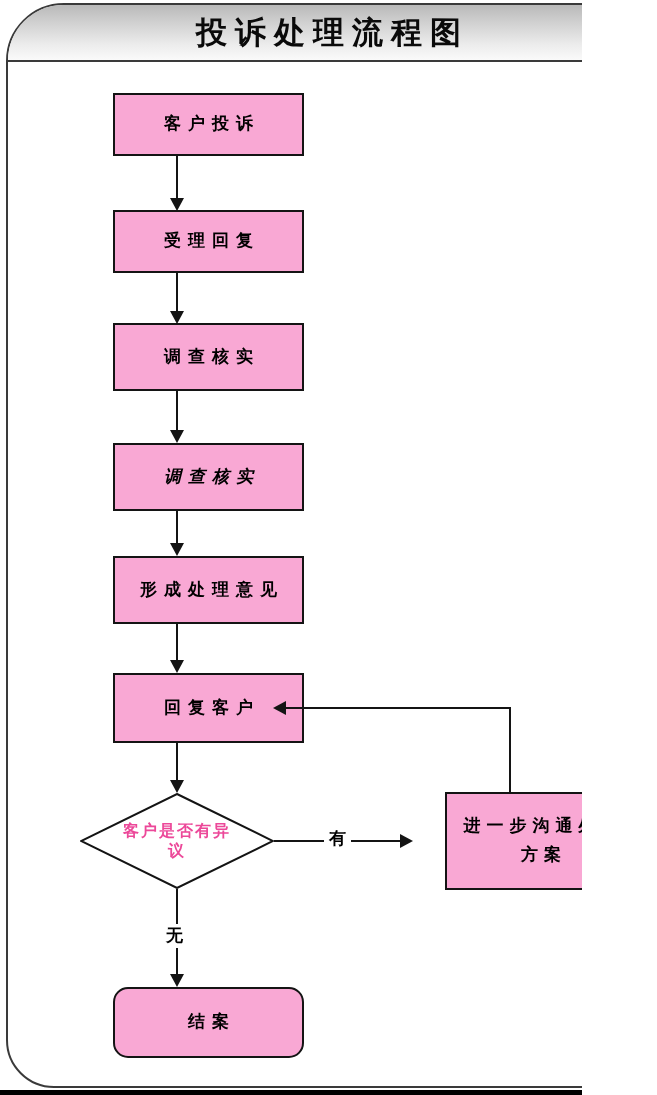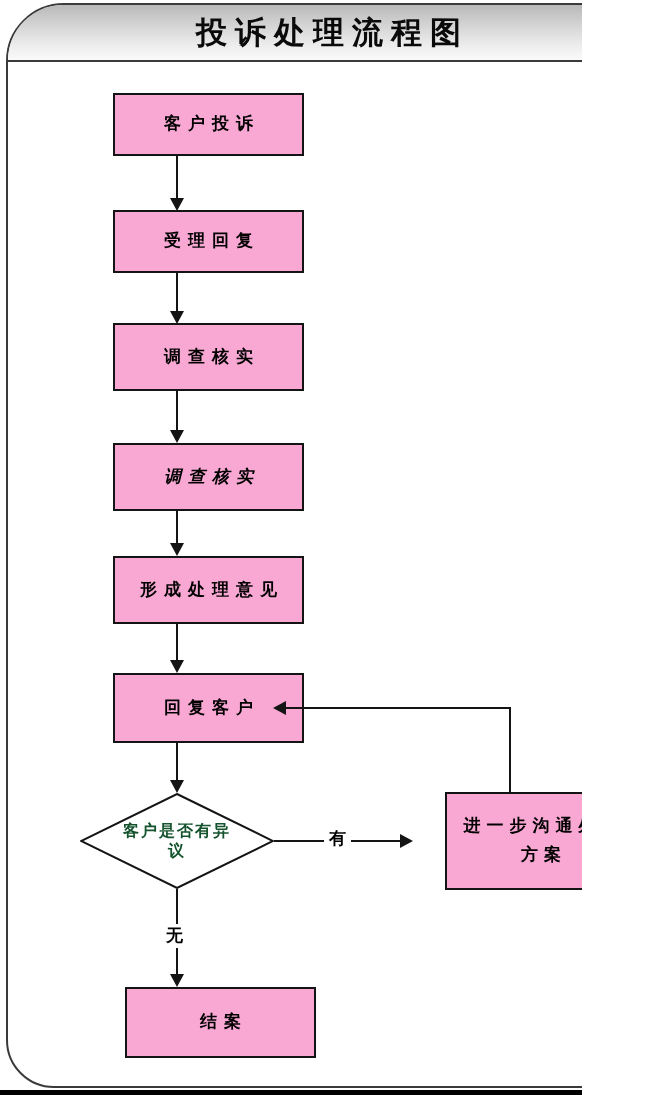--- a/index.html
+++ b/index.html
@@ -125,21 +125,21 @@
     pointer-events: none;
   }
   .diamond-label span {
     display: block;
     width: 118px;
     text-align: center;
     font-size: 16px;
     font-weight: bold;
     letter-spacing: 2px;
     line-height: 1.25;
-    color: #14532d;
+    color: #ec4899;
   }
   
   .edge-label {
     position: absolute;
     background: #ffffff;
     font-size: 17px;
     font-weight: bold;
     color: #000000;
     padding: 1px 5px;
     line-height: 1.3;
@@ -174,21 +174,21 @@
   <div class="pbox" style="left:81px; top:443px; width:191px; height:68px;font-style:italic;">调查核实</div>
 
   <div class="pbox" style="left:81px; top:556px; width:191px; height:68px;">形成处理意见</div>
 
   <div class="pbox" style="left:81px; top:673px; width:191px; height:70px;">回复客户</div>
 
   <div class="pbox" style="left:413px; top:792px; width:192px; height:98px; letter-spacing:6px; padding-left:6px;">
     <span class="wrap-label">进一步沟通处理方案</span>
   </div>
 
-  <div class="pbox" style="left:93px; top:987px; width:191px; height:71px;">结案</div>
+  <div class="pbox" style="left:81px; top:987px; width:191px; height:71px;border-radius:15px;">结案</div>
 
   <svg class="diamond" viewBox="0 0 194 96">
     <polygon points="97,1 193,48 97,95 1,48" fill="#ffffff" stroke="#141414" stroke-width="2"></polygon>
   </svg>
   <div class="diamond-label">
     <span>客户是否有异议</span>
   </div>
 
   <div class="vline" style="left:176px; top:156px; height:43px;"></div>
   <div class="ah-down" style="left:170px; top:198px;"></div>

